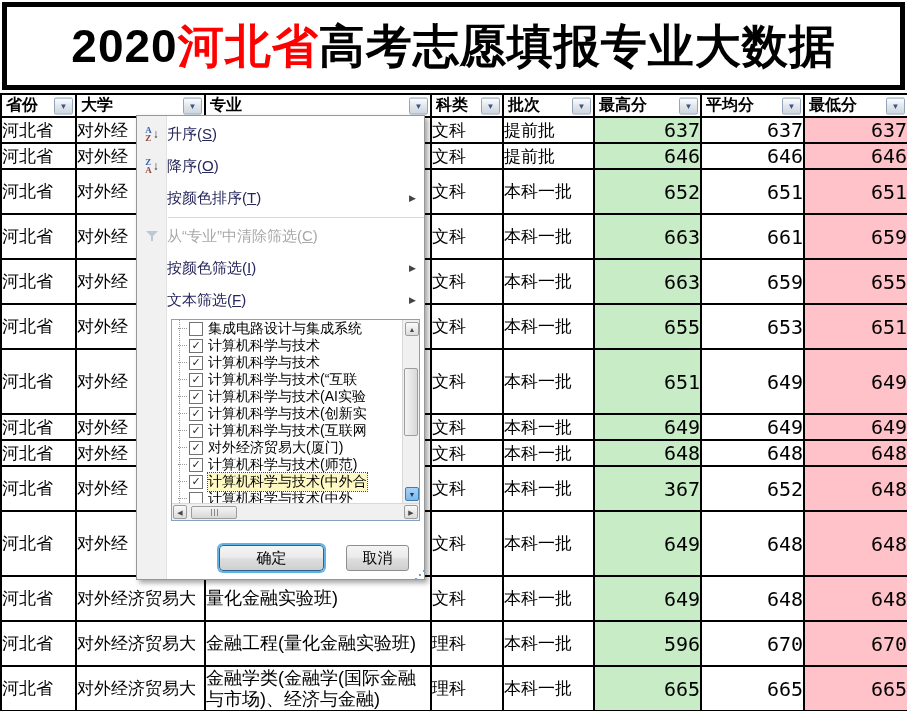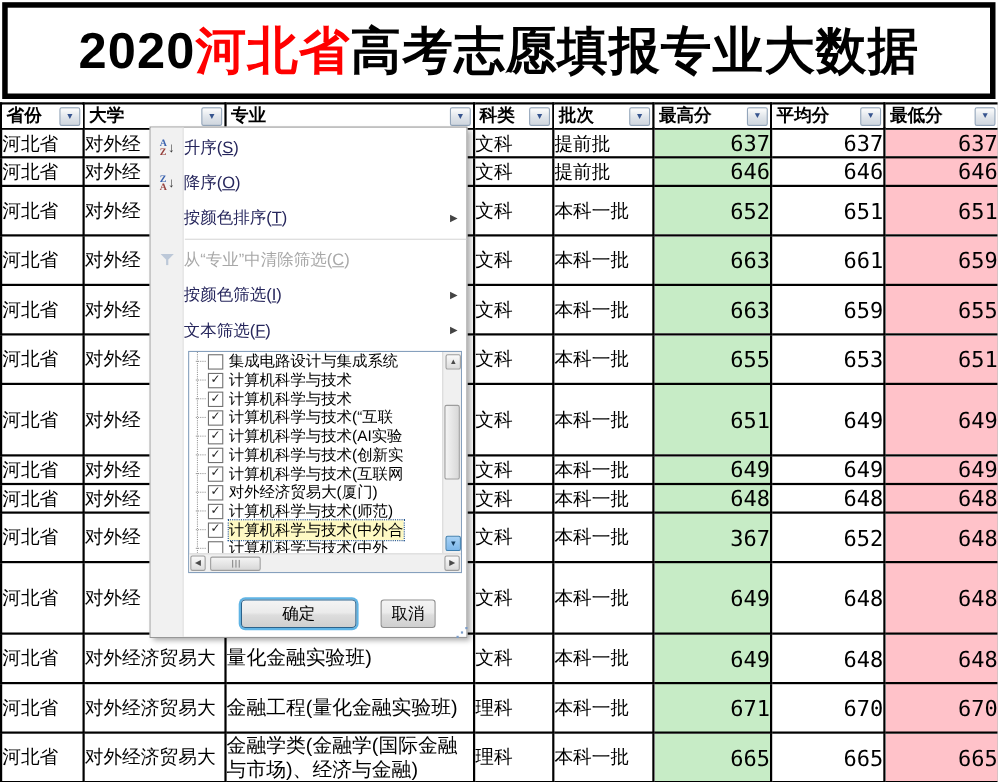--- a/index.html
+++ b/index.html
@@ -10,21 +10,21 @@
   .title-box{position:absolute;left:2px;top:2px;width:893px;height:78px;border:5px solid #000;
     background:#fff;text-align:center;line-height:78px;font-size:46px;font-weight:bold;
     letter-spacing:1px;white-space:nowrap;}
   .title-box .red{color:#ff0000;}
 
   
   table.grid{position:absolute;left:0;top:93px;width:907px;border-collapse:collapse;table-layout:fixed;}
   table.grid th,table.grid td{border:2px solid #000;overflow:hidden;padding:0;}
   table.grid th{height:21px;font-size:16px;font-weight:bold;text-align:left;position:relative;
     padding-left:4px;background:#fff;white-space:nowrap;}
-  th.h-num{text-align:center;padding-left:0;padding-right:14px;font-family:Liberation Mono, monospace;}
+  th.h-num{text-align:center;padding-left:0;padding-right:14px;}
   th.h-max,td.c-max{background:#c7ecc6;}
   th.h-min,td.c-min{background:#ffc2c9;}
   td.c-l{font-size:17px;padding-left:4px;white-space:nowrap;}
   td.c-major{font-size:18px;line-height:21px;padding:1px 6px 1px 4px;white-space:normal;word-break:break-all;}
   td.c-num{font-family:"DejaVu Sans Mono","Liberation Mono",monospace;font-size:20px;text-align:right;}
 
   
   .fbtn{position:absolute;right:2px;top:50%;transform:translateY(-50%);width:19px;height:17px;
     background:linear-gradient(#fdfdfd,#dfe4ea 55%,#cfd6de);border:1px solid #93a5ba;border-radius:2px;
     font-size:8px;line-height:15px;text-align:center;color:#36548e;cursor:pointer;box-sizing:border-box;}
@@ -77,21 +77,21 @@
   .hthumb{width:46px;height:13px;margin-left:3px;background:linear-gradient(#f4f4f4,#d8d8d8);
      border:1px solid #9d9d9d;border-radius:2px;box-sizing:border-box;display:flex;align-items:center;justify-content:center;cursor:grab;}
   .hthumb .hgrip{width:1px;height:7px;background:#8a8a8a;box-shadow:3px 0 0 #8a8a8a,-3px 0 0 #8a8a8a;}
   .hscroll .right{margin-left:auto;}
 
   
   .btn{position:absolute;top:429px;height:26px;font-size:15px;font-family:inherit;
      background:linear-gradient(#f4f4f4,#ebebeb 45%,#dddddd 55%,#cfcfcf);border:1px solid #8e8e8e;
      border-radius:3px;cursor:pointer;padding:0;}
   .btn.ok{left:82px;width:105px;border:1px solid #2c628b;box-shadow:0 0 0 2px #5fb4e5;border-radius:4px;}
-  .btn.cancel{left:209px;width:50px;}
+  .btn.cancel{left:209px;width:63px;}
   .grip-resize{position:absolute;right:3px;bottom:3px;width:2px;height:2px;background:#7a9cc8;
      box-shadow:-4px 4px 0 #7a9cc8,4px -4px 0 #7a9cc8;cursor:nwse-resize;}
 </style>
 </head>
 <body>
 
 <div id="stage">
 
   <div class="title-box"><span>2020</span><span class="red">河北省</span><span>高考志愿填报专业大数据</span></div>
 
@@ -238,21 +238,21 @@
           <td class="c-num c-max">649</td>
           <td class="c-num">648</td>
           <td class="c-num c-min">648</td>
         </tr>
         <tr style="height: 45px;">
           <td class="c-l">河北省</td>
           <td class="c-l">对外经济贸易大</td>
           <td class="c-major">金融工程(量化金融实验班)</td>
           <td class="c-l">理科</td>
           <td class="c-l">本科一批</td>
-          <td class="c-num c-max">671</td>
+          <td class="c-num c-max">596</td>
           <td class="c-num">670</td>
           <td class="c-num c-min">670</td>
         </tr>
         <tr style="height: 45px;">
           <td class="c-l">河北省</td>
           <td class="c-l">对外经济贸易大</td>
           <td class="c-major">金融学类(金融学(国际金融与市场)、经济与金融)</td>
           <td class="c-l">理科</td>
           <td class="c-l">本科一批</td>
           <td class="c-num c-max">665</td>

